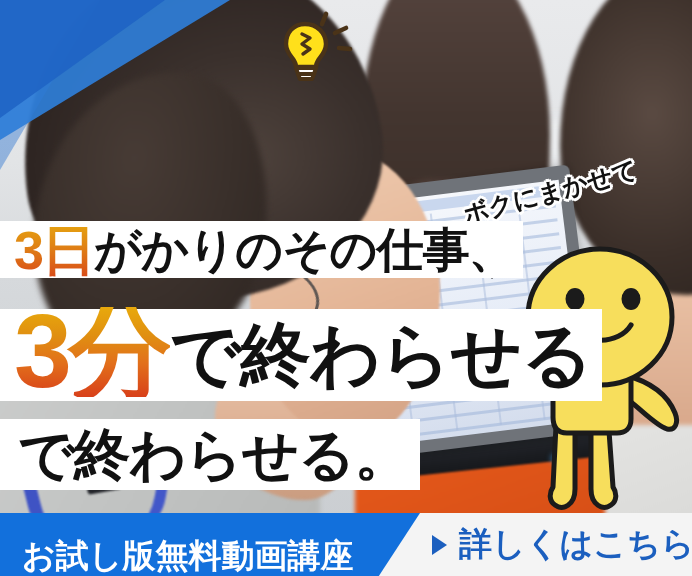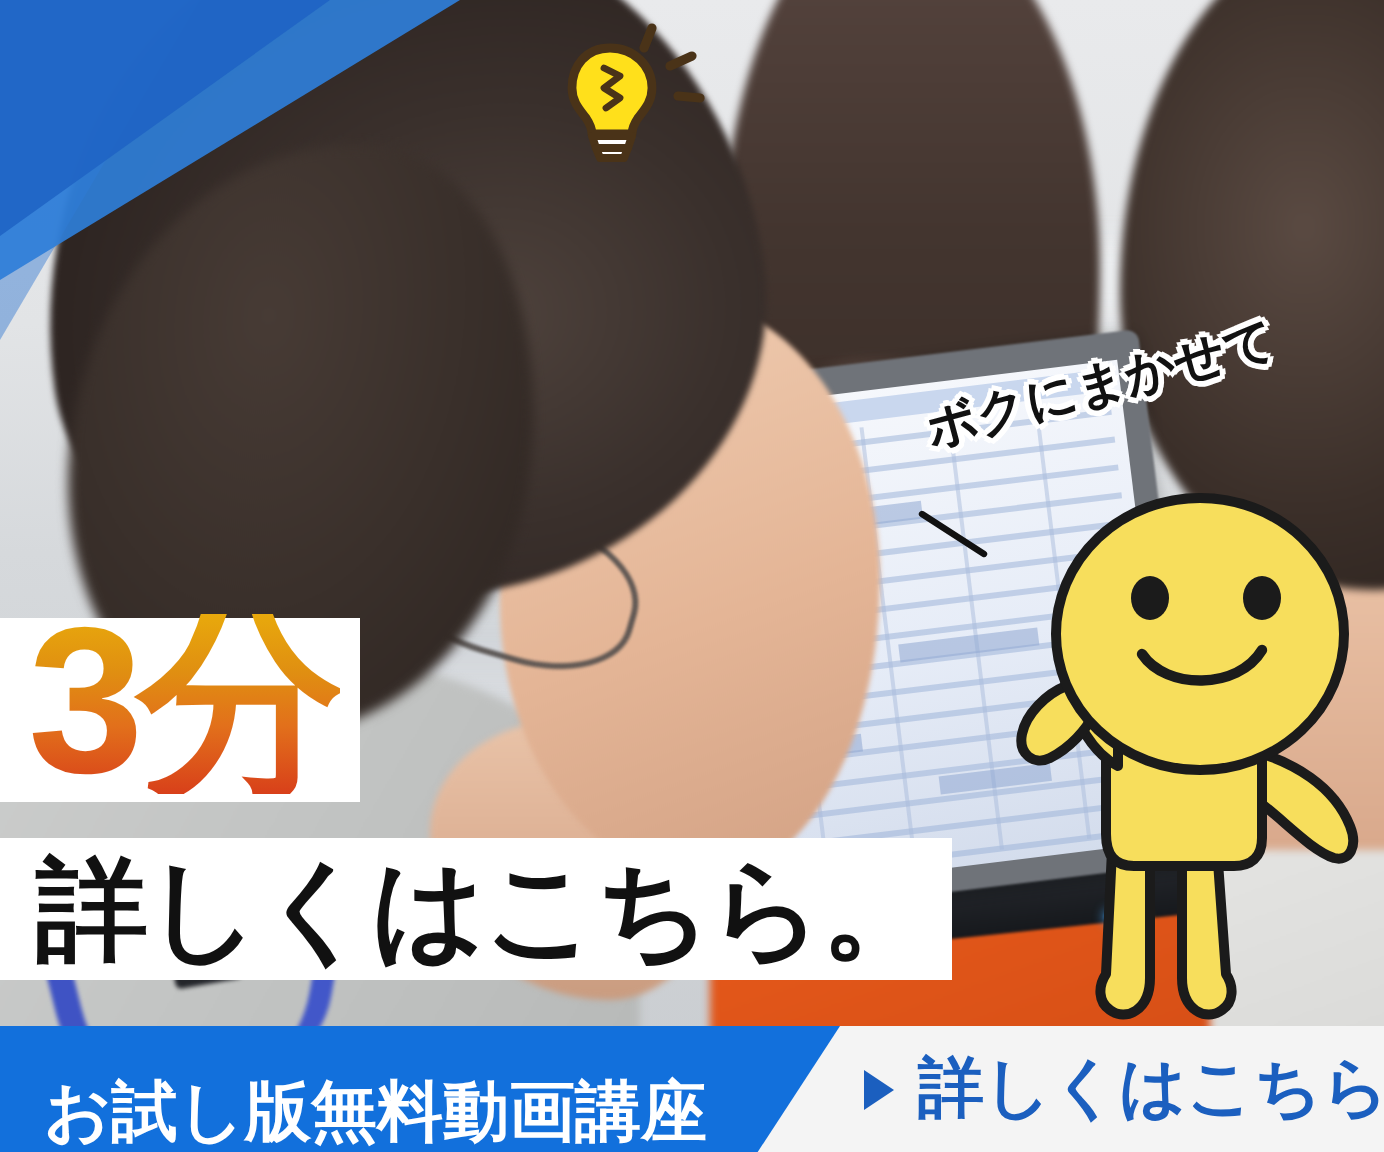--- a/index.html
+++ b/index.html
@@ -384,27 +384,32 @@
 
         <ellipse cx="103" cy="74" rx="72" ry="68"></ellipse>
       </g>
 
       <ellipse cx="78" cy="56" rx="9.5" ry="11" fill="#1b1b1b"></ellipse>
       <ellipse cx="134" cy="56" rx="9.5" ry="11" fill="#1b1b1b"></ellipse>
       <path d="M74 84 C86 102 122 102 134 82" fill="none" stroke="#1b1b1b" stroke-width="5.2" stroke-linecap="round"></path>
     </svg>
   </div>
 
+  <div class="line line1">
+    <span class="mid hot-sm">3日</span>
+      <span class="blk">がかりのその仕事、</span>
+  </div>
 
   <div class="line line2">
     <span class="jumbo hot">3分</span>
+      <span class="blk">で終わらせる</span>
   </div>
 
   <div class="line line3">
-    <span class="blk">詳しくはこちら。</span>
+    <span class="blk">で終わらせる。</span>
   </div>
 
   <div class="bottombar">
     <div class="bar-blue"></div>
     <div class="bar-blue-text">お試し版無料動画講座</div>
     <div class="bar-cta">
       <span class="cta-arrow"></span>
       <span>詳しくはこちら</span>
     </div>
   </div>

